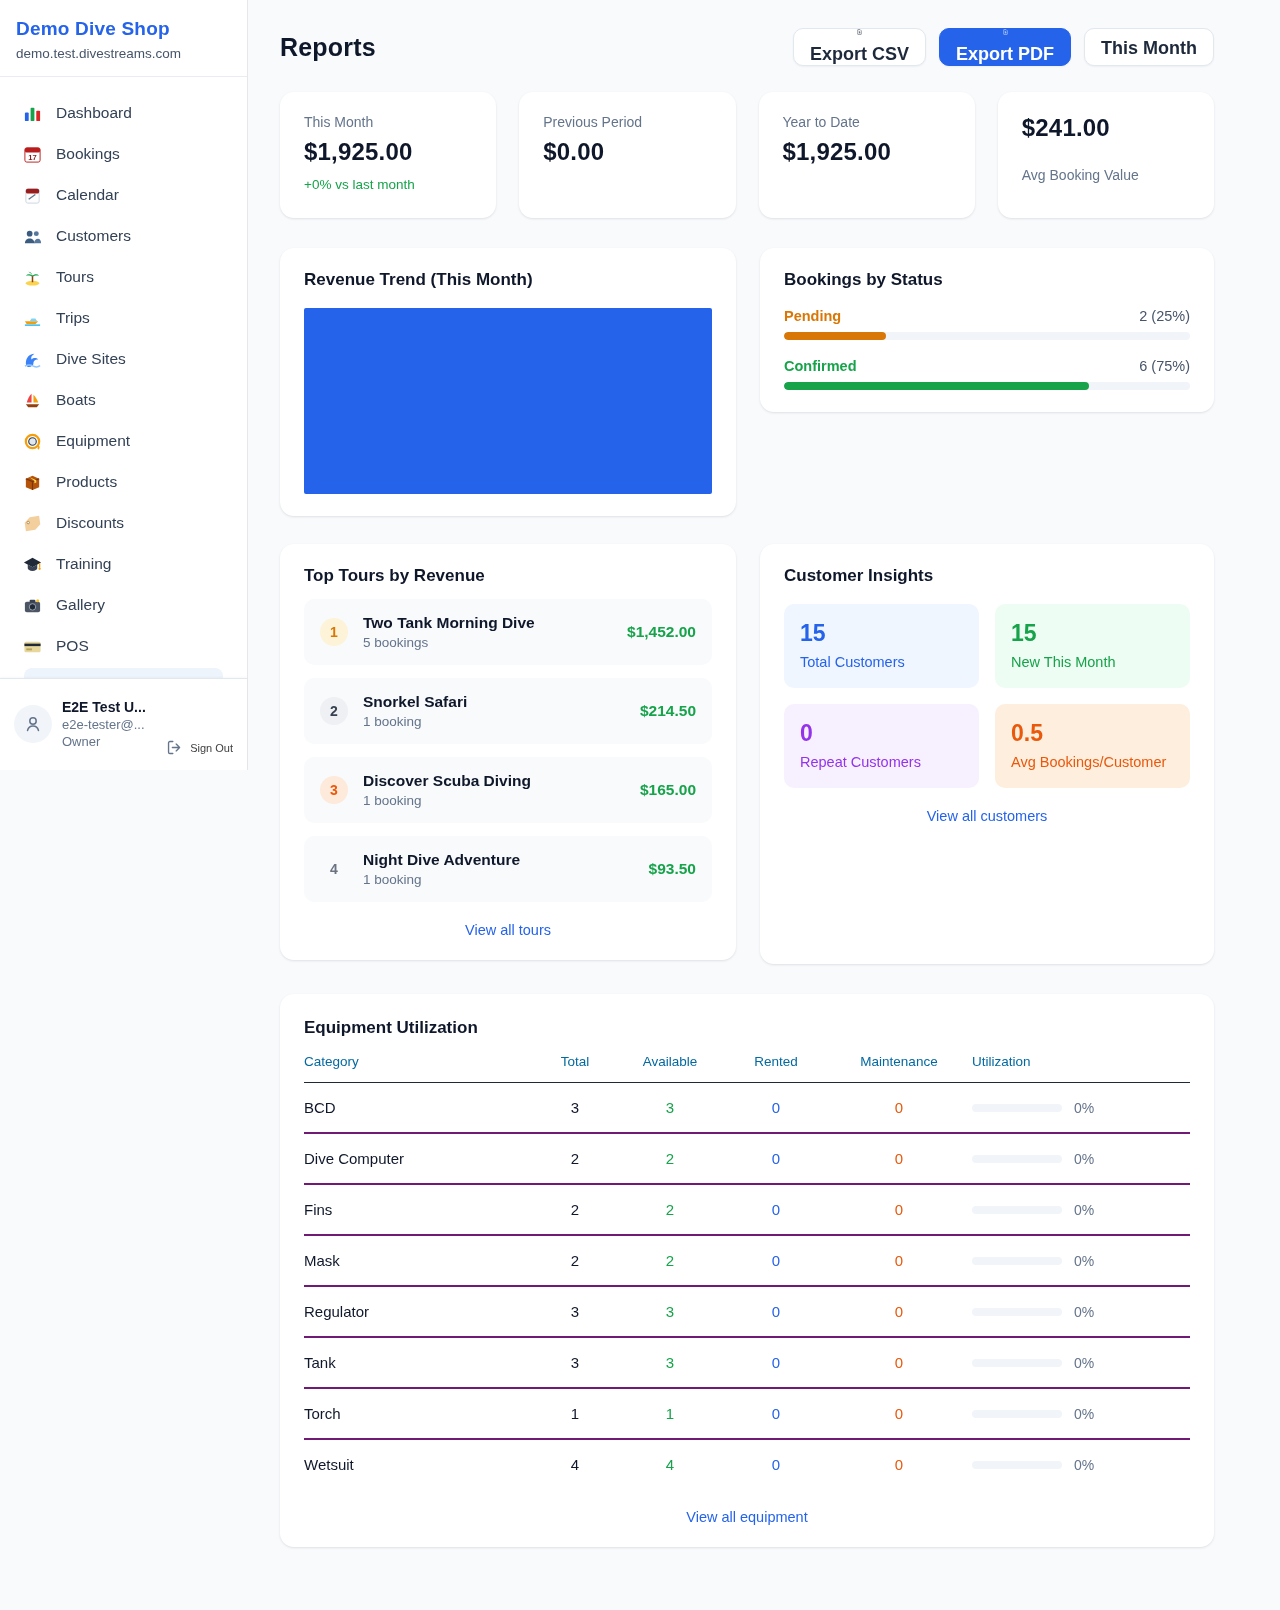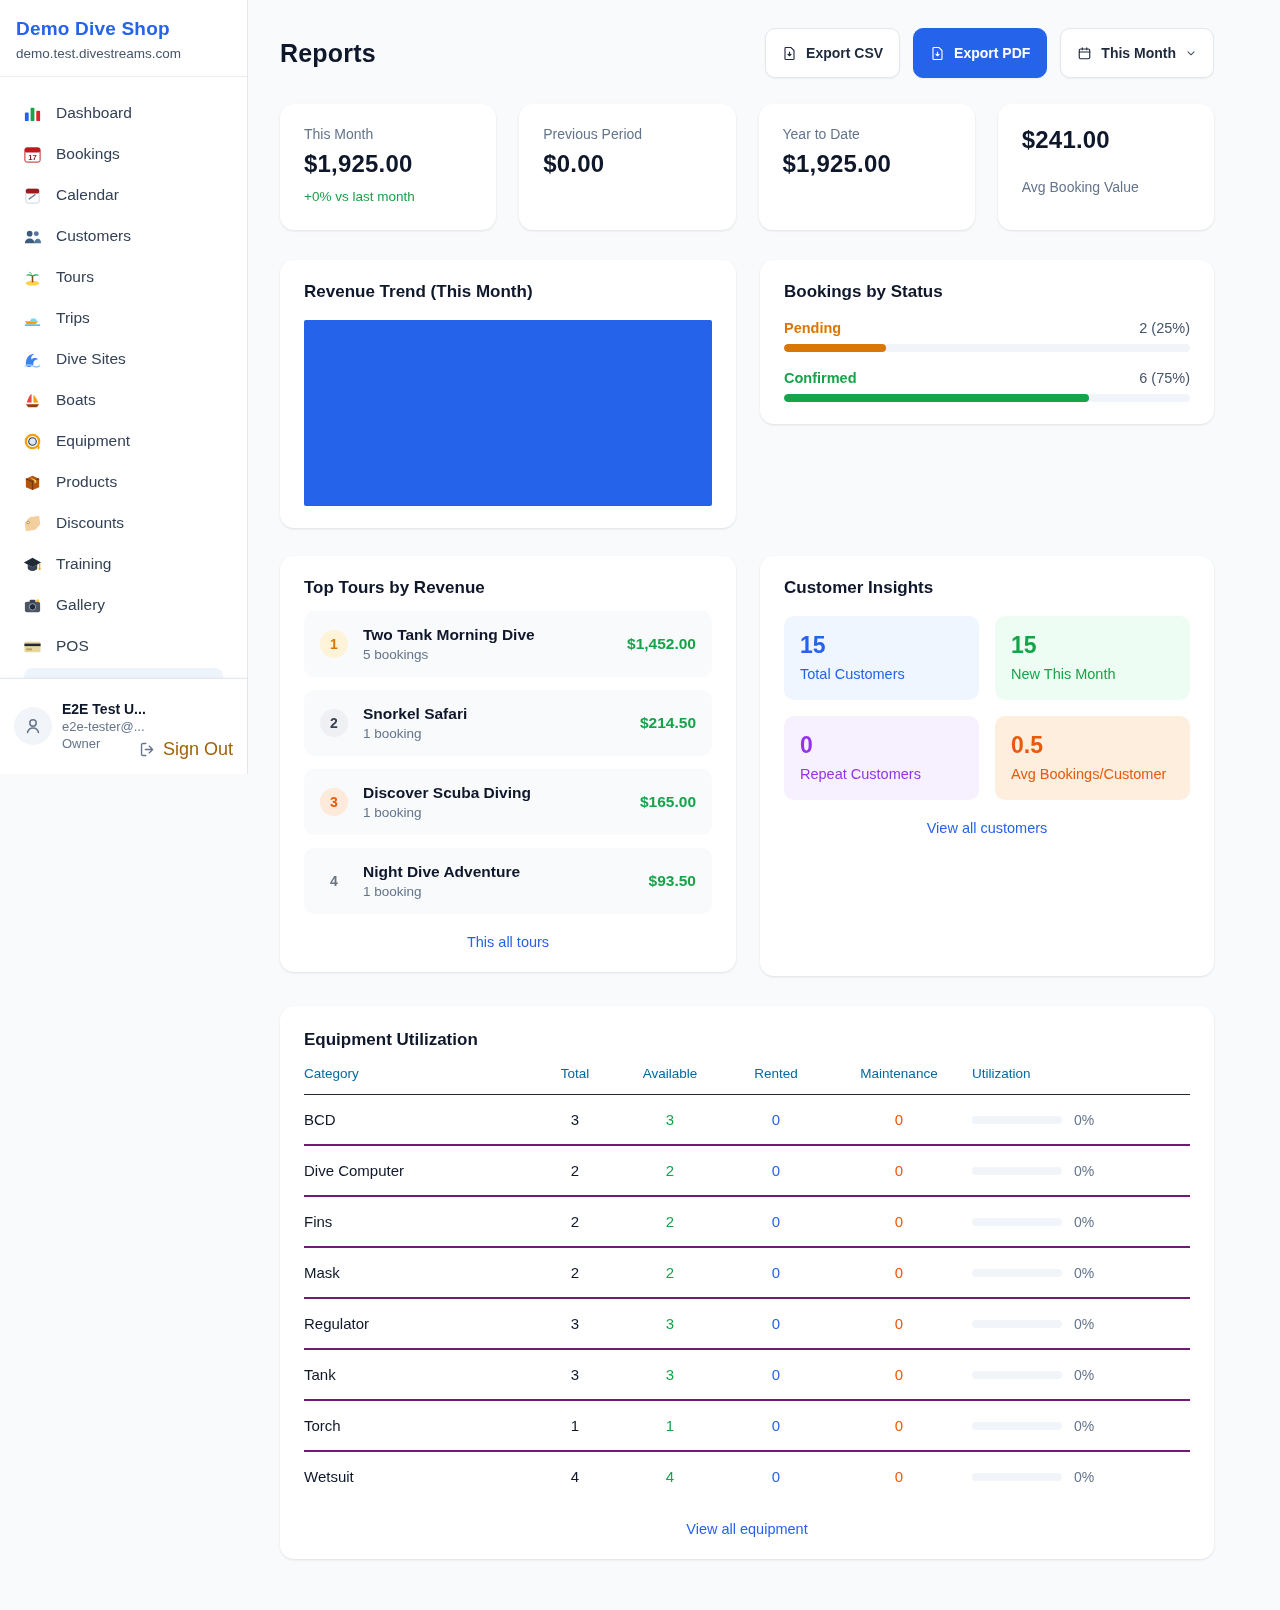--- a/index.html
+++ b/index.html
@@ -38,33 +38,34 @@
     box-shadow:0 -1px 2px rgba(15,23,42,.03);
   }
   .avatar {
     width:38px; height:38px; border-radius:50%;
     background:#f1f5f9; flex:0 0 38px;
     display:flex; align-items:center; justify-content:center;
   }
   .user-meta { flex:1; min-width:0; }
   .user-name { font-size:14px; font-weight:700; color:#0f172a; white-space:nowrap; }
   .user-email, .user-role { font-size:13px; color:#64748b; margin-top:2px; white-space:nowrap; }
-  .signout { display:flex; align-items:center; gap:7px; color:#a16207; font-size:18px; cursor:pointer; white-space:nowrap;margin-top:48px; }
+  .signout { display:flex; align-items:center; gap:7px; color:#404040; font-size:11px; cursor:pointer; white-space:nowrap;margin-top:48px; }
   
   .main { flex:1; padding:28px 66px 40px 32px; }
   .page-header { display:flex; align-items:center; justify-content:space-between; margin-bottom:26px; }
   .page-title { font-size:25px; font-weight:800; color:#0f172a; letter-spacing:.2px; }
   .header-actions { display:flex; align-items:center; gap:13px; }
   .btn {
     display:inline-flex; align-items:center; gap:9px;
-    height:50px; padding:0 16px; border-radius:10px;
+    height:38px; padding:0 16px; border-radius:10px;
     background:#fff; border:1px solid #e2e8f0;
-    font-size:14px; font-weight:600; color:#1e293b;
+    font-size:18px; font-weight:600; color:#1e293b;
     box-shadow:0 1px 2px rgba(15,23,42,.05); cursor:pointer;
     font-family:"Liberation Sans", sans-serif;
+    flex-direction:column;
   }
   .btn-primary { background:#2563eb; border-color:#2563eb; color:#fff; }
   .btn svg { width:15px; height:15px; }
   
   .card {
     background:#fff; border-radius:14px;
     box-shadow:0 1px 3px rgba(15,23,42,.07), 0 1px 2px rgba(15,23,42,.04);
   }
   .stats-row { display:grid; grid-template-columns:repeat(4,1fr); gap:23px; }
   .stat-card { padding:22px 24px; min-height:126px; }
@@ -425,21 +426,21 @@
       </div>
       <div class="tour-row">
         <span class="rank rank-4">4</span>
         <span class="tour-info">
           <span class="tour-name" style="display:block">Night Dive Adventure</span>
           <span class="tour-bookings" style="display:block">1 booking</span>
         </span>
         <span class="tour-revenue">$93.50</span>
       </div>
 
-      <a class="view-link">This all tours</a>
+      <a class="view-link">View all tours</a>
     </div>
 
     <div class="card card-pad insights-card">
       <div class="card-title">Customer Insights</div>
       <div class="tiles">
         <div class="tile tile-blue">
           <div class="tile-value">15</div>
           <div class="tile-label">Total Customers</div>
         </div>
         <div class="tile tile-green">

